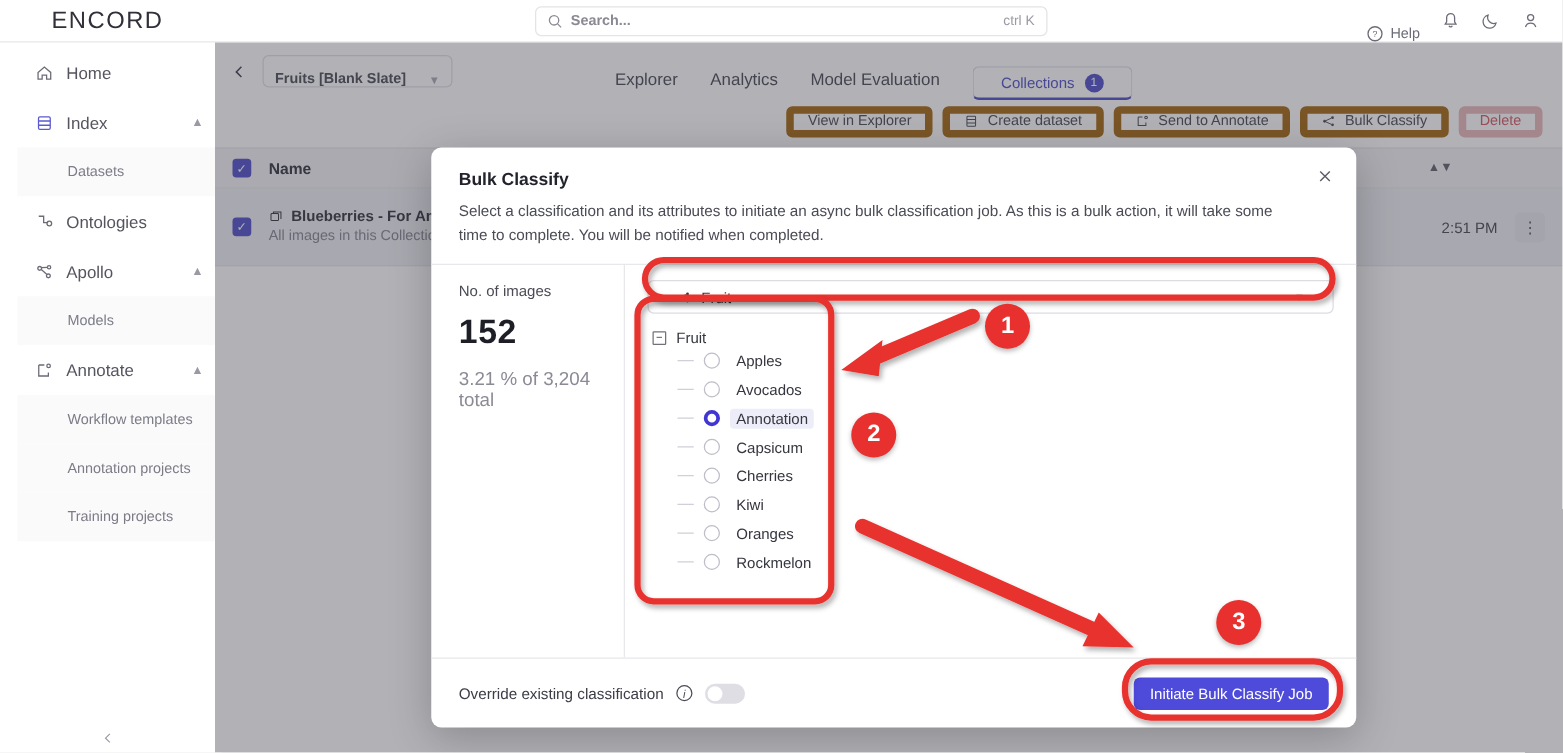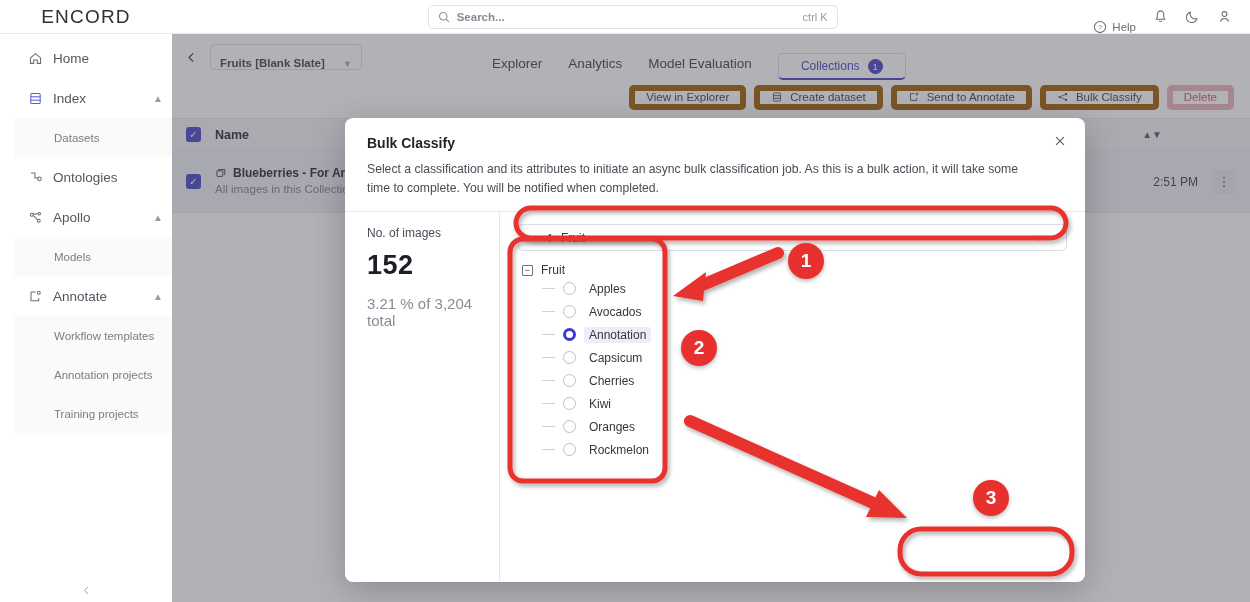--- a/index.html
+++ b/index.html
@@ -456,20 +456,26 @@
           </div>
           <div class="opt">
             <span class="conn"></span>
             <span class="radio"></span>
             <span class="txt">Rockmelon</span>
           </div>
         </div>
       </div>
     </div>
 
+    <div class="m-foot">
+      <span class="ftlbl">Override existing classification</span>
+      <span class="infoico">i</span>
+      <span class="toggle"></span>
+      <button class="primary">Initiate Bulk Classify Job</button>
+    </div>
   </div>
 
   <svg class="anno" viewBox="0 0 1250 602">
     <defs>
       <filter id="sh" x="-40%" y="-40%" width="190%" height="190%">
         <feDropShadow dx="2" dy="3" stdDeviation="2.2" flood-color="#000" flood-opacity="0.3"></feDropShadow>
       </filter>
     </defs>
 
     <rect x="516" y="208" width="550" height="30" rx="15" fill="none" stroke="#e8302f" stroke-width="5" filter="url(#sh)"></rect>

